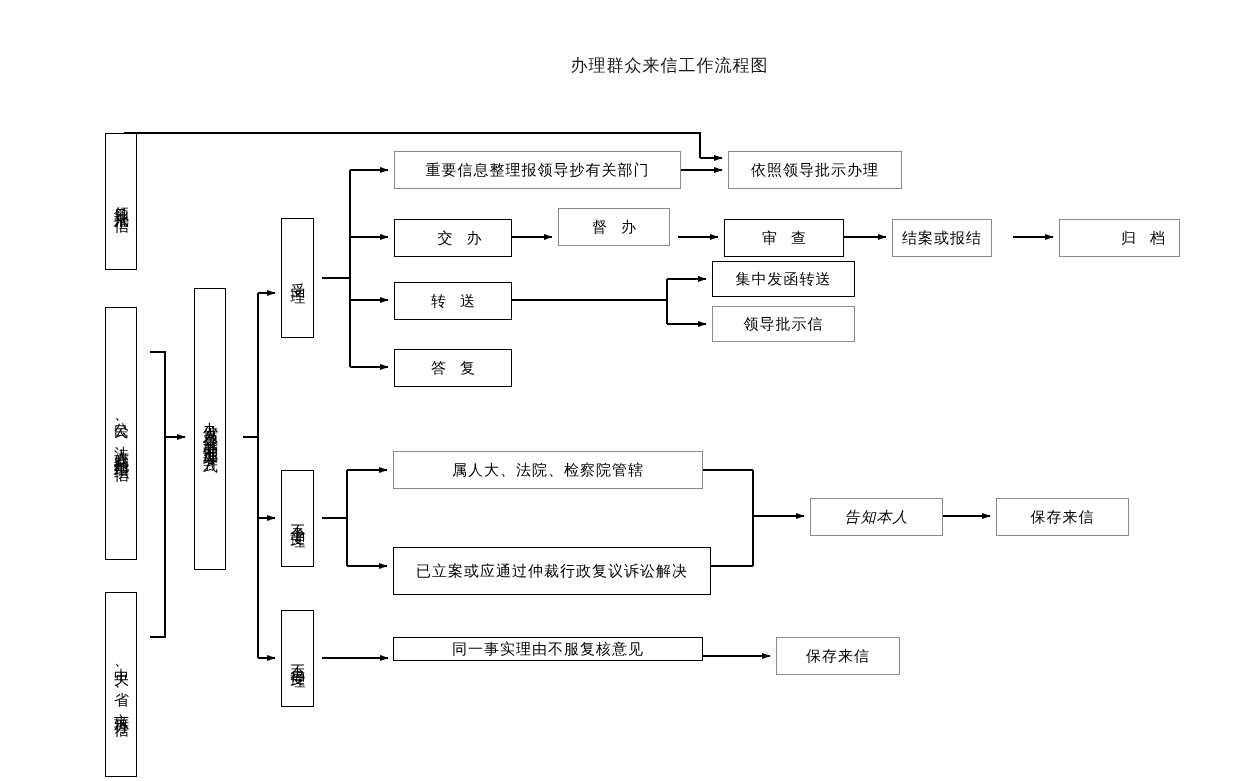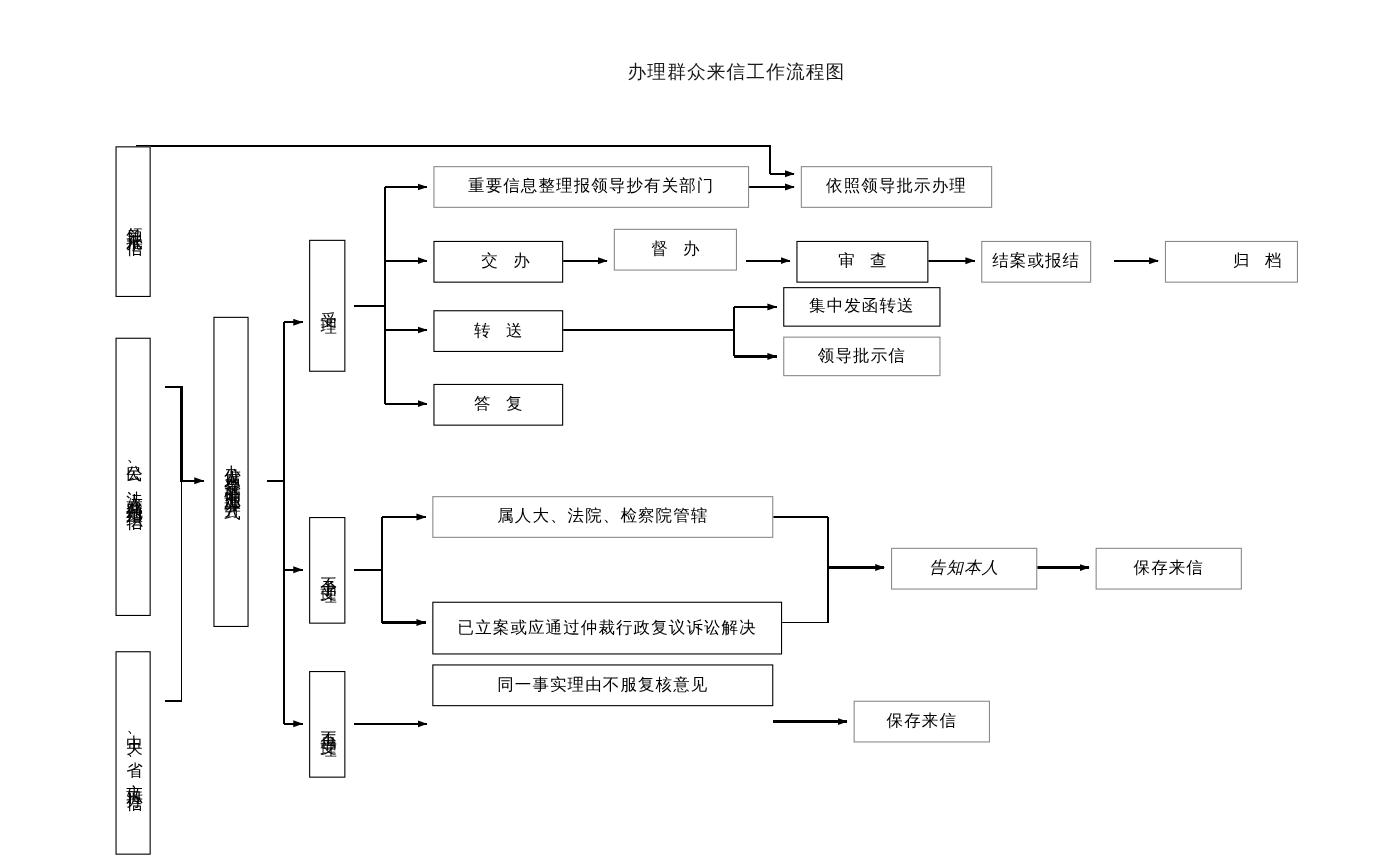--- a/index.html
+++ b/index.html
@@ -212,19 +212,19 @@
 </div>
 
 <div class="node soft tight" style="left:810px; top:498px; width:133px; height:38px;font-style:italic;">
   <span>告知本人</span>
 </div>
 
 <div class="node soft tight" style="left:996px; top:498px; width:133px; height:38px;">
   <span>保存来信</span>
 </div>
 
-<div class="node tight" style="left:393px; top:604px; width:310px; height:38px;text-align:right;">
+<div class="node tight" style="left:393px; top:637px; width:310px; height:24px;text-align:right;">
   <span>同一事实理由不服复核意见</span>
 </div>
 
 <div class="node soft tight" style="left:776px; top:637px; width:124px; height:38px;">
   <span>保存来信</span>
 </div>
 
 </body></html>

